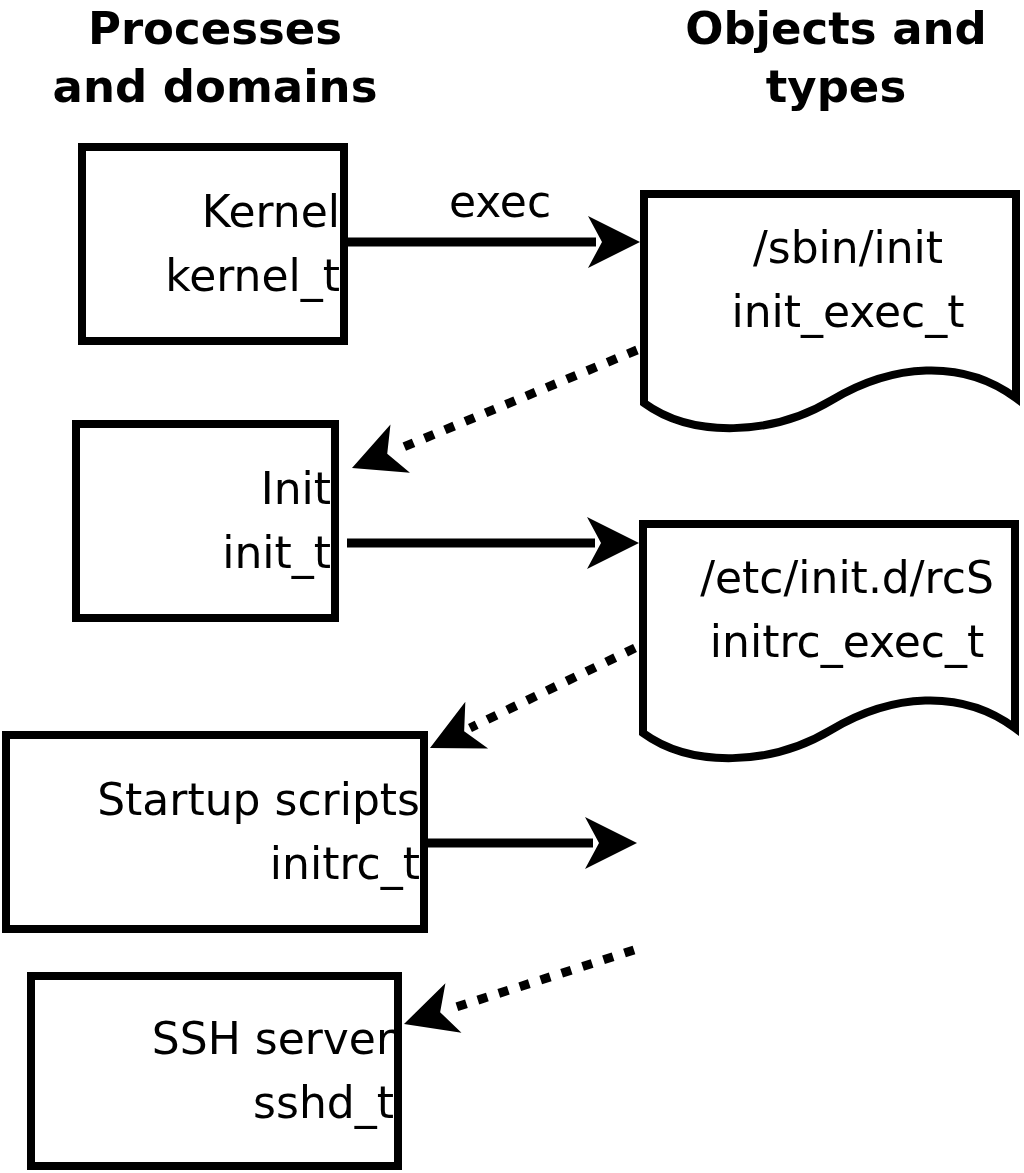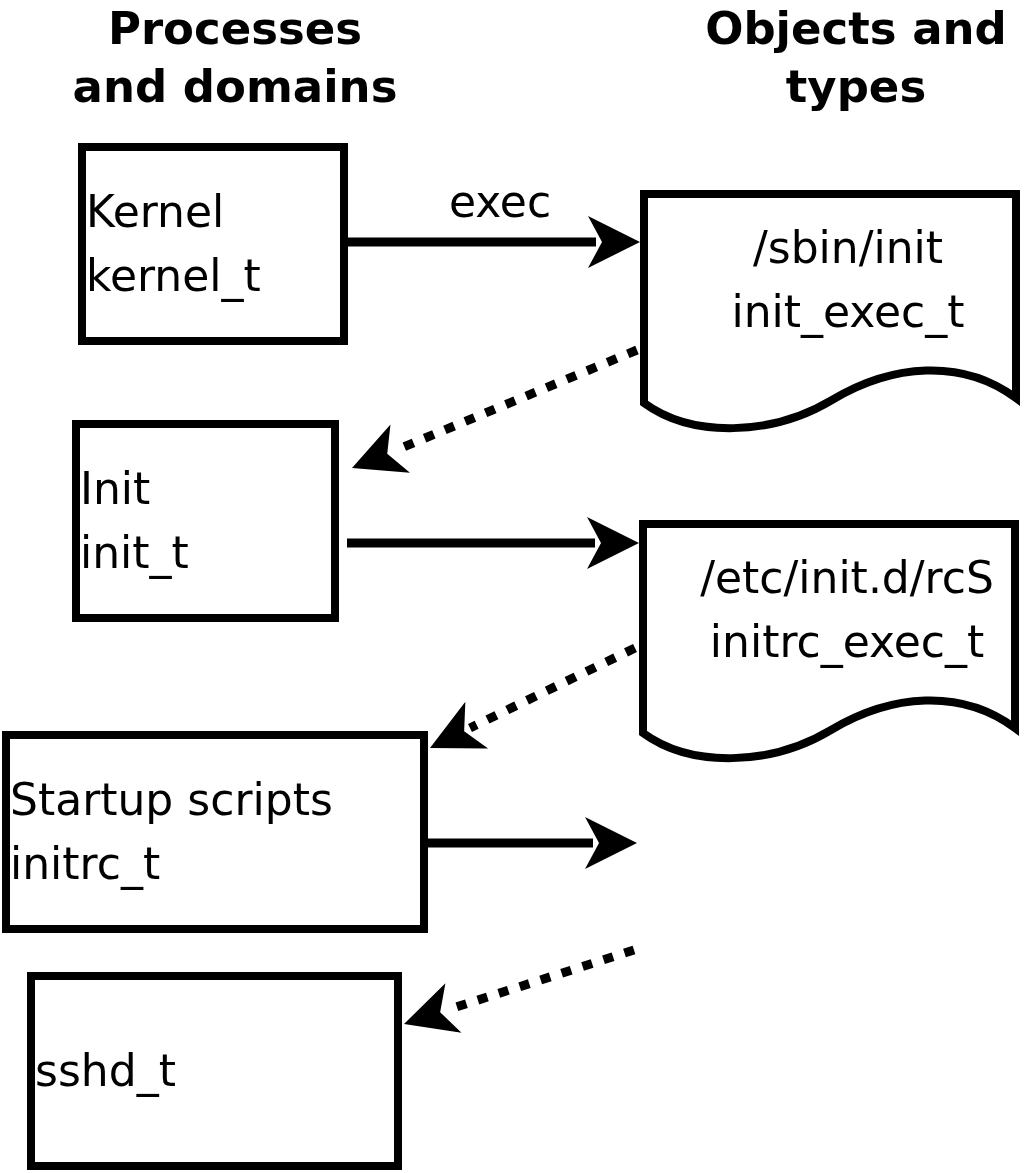--- a/index.html
+++ b/index.html
@@ -16,34 +16,33 @@
     font-family: "DejaVu Sans", "Liberation Sans", sans-serif;
     color: #000000;
   }
   .col-header {
     position: absolute;
     text-align: center;
     font-weight: bold;
     font-size: 45px;
     line-height: 58px;
     color: #000000;
-    padding-left: 20px;
   }
   .col-header.left  { left: 0;   top: 4;  width: 430px; }
   .col-header.right { left: 642px; top: 4; width: 388px; }
 
   .pbox {
     position: absolute;
     box-sizing: border-box;
     border: 8px solid #000000;
     background: #ffffff;
     display: flex;
     flex-direction: column;
     justify-content: center;
-    align-items: flex-start;
+    align-items: flex-end;
     text-align: center;
     font-size: 44px;
     line-height: 64px;
   }
   .pbox.kernel  { left: 78px;  top: 143px; width: 270px; height: 202px; }
   .pbox.init    { left: 72px;  top: 420px; width: 267px; height: 202px; }
   .pbox.startup { left: 2px;   top: 695px; width: 426px; height: 202px; margin-top: 36px; }
   .pbox.sshd    { left: 27px;  top: 972px; width: 375px; height: 198px; }
 
   .doc {
@@ -99,20 +98,21 @@
   </div>
   <div class="pbox init">
     <div>Init</div>
     <div>init_t</div>
   </div>
   <div class="pbox startup">
     <div>Startup scripts</div>
     <div>initrc_t</div>
   </div>
   <div class="pbox sshd">
+    <div>SSH server</div>
     <div>sshd_t</div>
   </div>
 
   <div class="doc doc1">
     <svg width="380" height="252" viewBox="0 0 380 252">
       <path d="M4,4 H376 V208 C322,168 252,174 192,210 C132,246 52,248 4,213 Z" fill="#ffffff" stroke="#000000" stroke-width="8" stroke-linejoin="miter"></path>
     </svg>
     <div class="doc-text">
       <div>/sbin/init</div>
       <div>init_exec_t</div>

